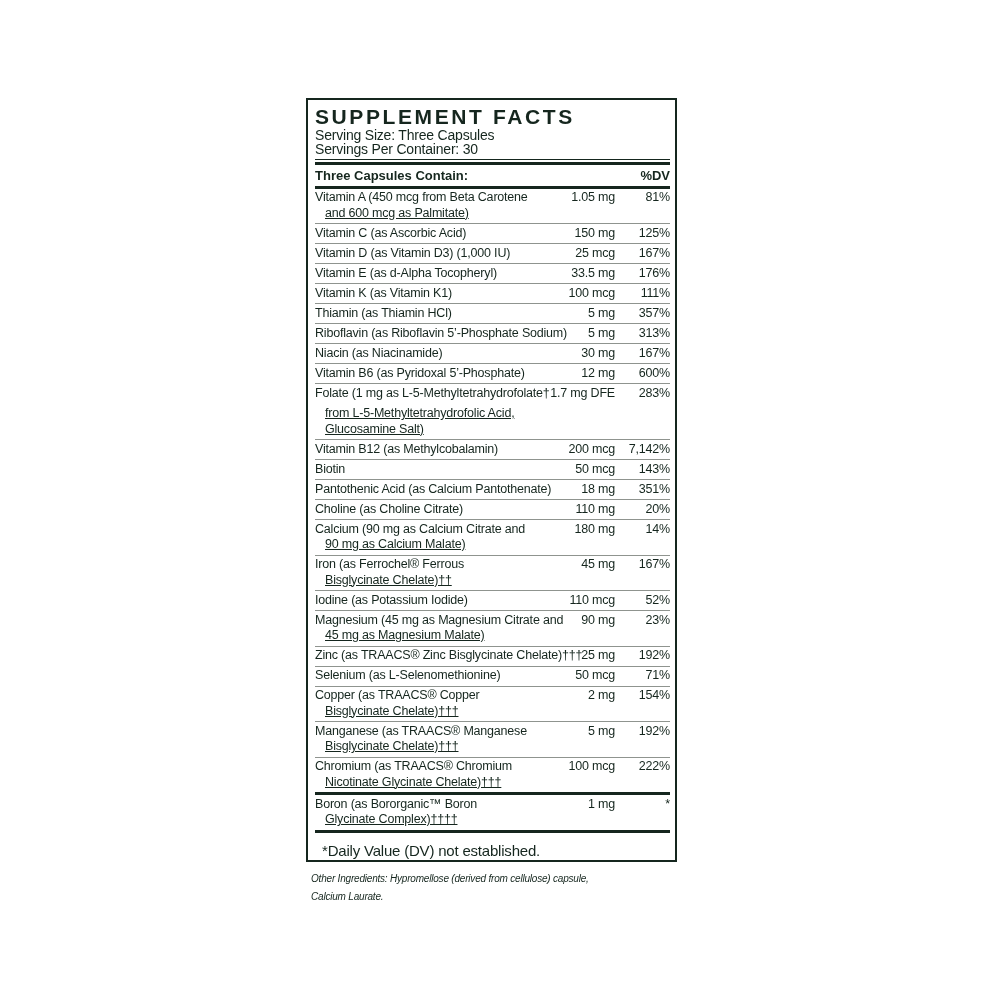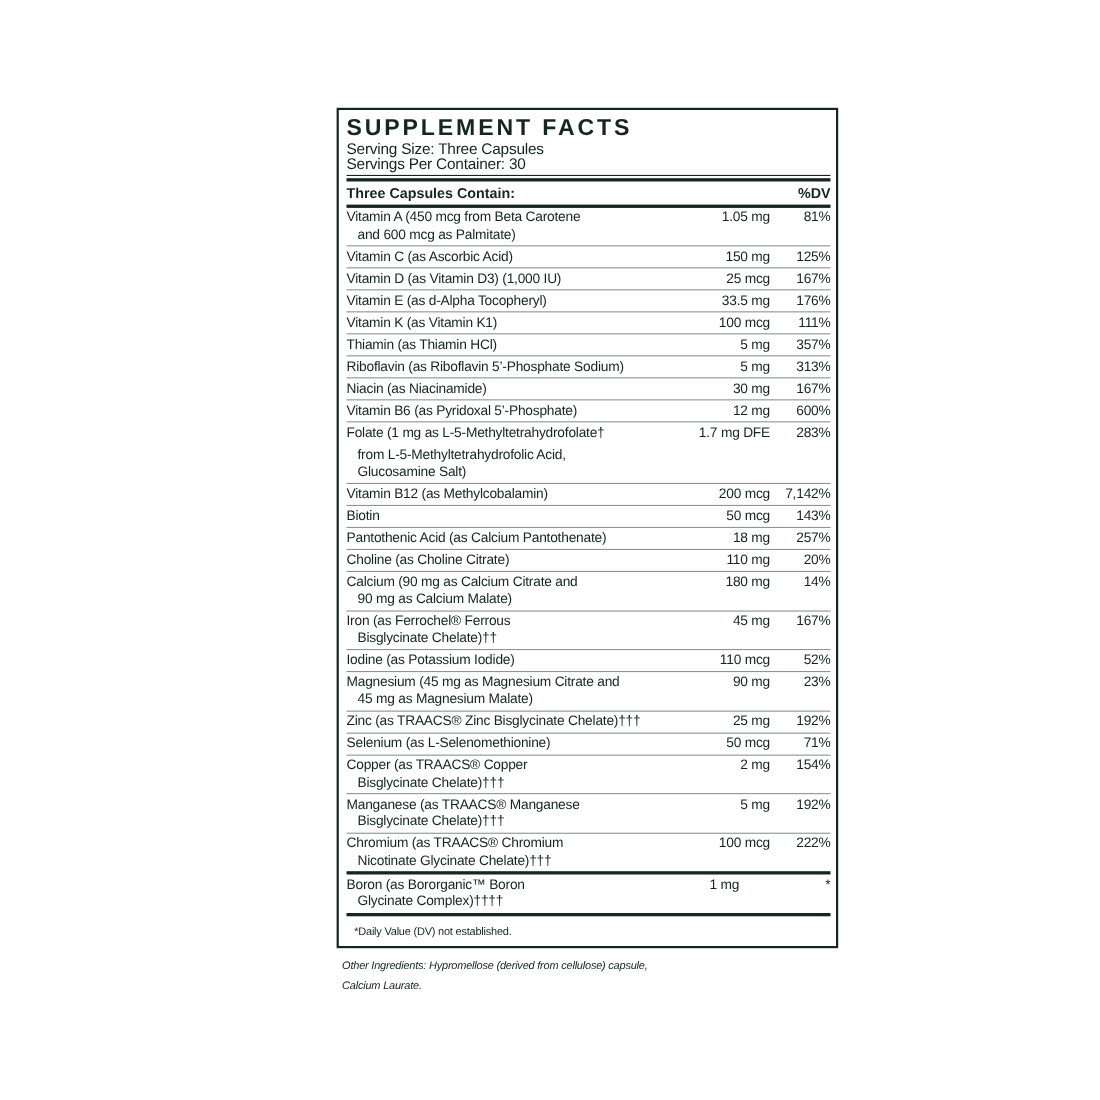--- a/index.html
+++ b/index.html
@@ -1,39 +1,39 @@
 <!DOCTYPE html>
 <html><head>
 <meta charset="utf-8">
 <style>
   html,body{margin:0;padding:0;background:#ffffff;}
   .page{position:relative;width:1000px;height:1000px;background:#fff;overflow:hidden;
         font-family:"Liberation Sans", sans-serif;color:#15261e;}
-  .facts-box{position:absolute;left:306px;top:98px;width:456px;height:764px;
+  .facts-box{position:absolute;left:306px;top:98px;width:371px;height:764px;
              border:2px solid #15261e;box-sizing:border-box;padding:0 5px 0 7px;}
   .title{font-weight:700;font-size:21px;line-height:23px;letter-spacing:2.6px;
          margin-top:5px;white-space:nowrap;}
   .serving-line{font-size:14px;line-height:14px;letter-spacing:-0.2px;}
   .rule-thin{height:1px;background:#15261e;margin-top:3px;}
   .rule-thick{height:3px;background:#15261e;margin-top:2px;}
   .header-row{display:flex;justify-content:space-between;align-items:flex-end;
               font-weight:700;font-size:13px;padding:3px 0 3px;}
   .rule-under-header{height:2.5px;background:#15261e;}
   .row{display:flex;align-items:flex-start;padding:1.5px 0 2px;
        border-top:1px solid #8f948f;font-size:12.5px;letter-spacing:-0.2px;}
   #rows .row:first-child{border-top:none;}
-  #no-dv-rows .row{border-top:none;gap:28px;}
+  #no-dv-rows .row{border-top:none;}
   .names{flex:1;min-width:0;}
   .nline{line-height:15.5px;white-space:nowrap;}
-  .nline.cont{padding-left:10px;}
+  .nline.cont{padding-left:10px;text-decoration:underline;}
   .row.gap .nline:nth-child(2){margin-top:5px;}
   .amt{white-space:nowrap;text-align:right;line-height:15.5px;}
   .dv{width:55px;text-align:right;white-space:nowrap;line-height:15.5px;}
   .section-rule{height:3px;background:#15261e;}
-  .footnote{font-size:10px;letter-spacing:-0.2px;padding:9px 0 0 7px;}
+  .footnote{font-size:15px;letter-spacing:-0.2px;padding:9px 0 0 7px;}
   .other{position:absolute;left:311px;top:870px;font-size:10px;line-height:18px;
          letter-spacing:-0.2px;font-style:italic;}
 </style>
 </head>
 <body>
 
 <div class="page" style="color: rgb(21, 38, 30);">
 
   <div class="facts-box">
 
@@ -138,21 +138,21 @@
             <div class="nline">Biotin</div>
           </div>
           <div class="amt">50 mcg</div>
           <div class="dv">143%</div>
         </div>
         <div class="row">
           <div class="names">
             <div class="nline">Pantothenic Acid (as Calcium Pantothenate)</div>
           </div>
           <div class="amt">18 mg</div>
-          <div class="dv">257%</div>
+          <div class="dv">351%</div>
         </div>
         <div class="row">
           <div class="names">
             <div class="nline">Choline (as Choline Citrate)</div>
           </div>
           <div class="amt">110 mg</div>
           <div class="dv">20%</div>
         </div>
         <div class="row">
           <div class="names">

